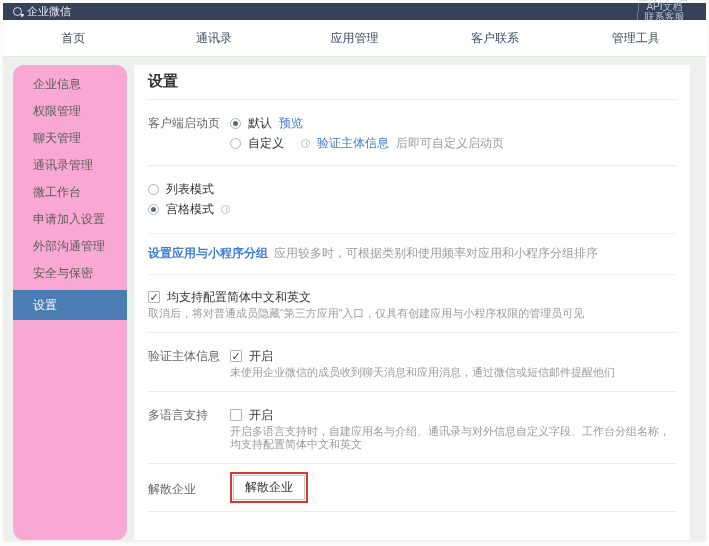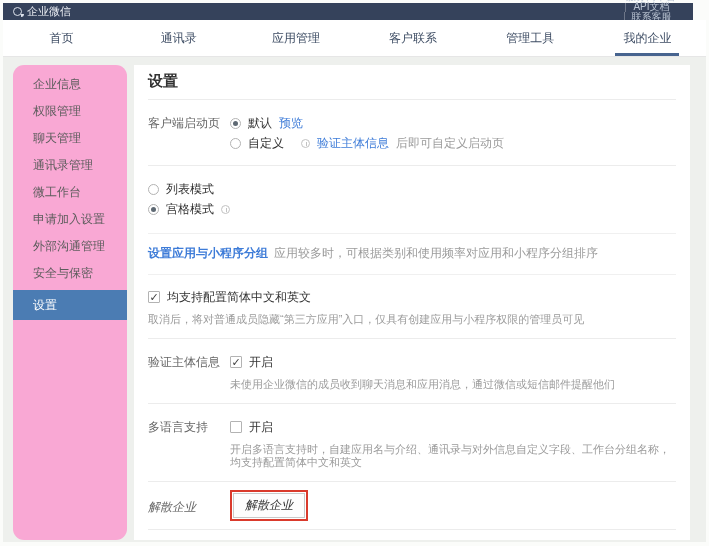--- a/index.html
+++ b/index.html
@@ -1,20 +1,20 @@
 <!DOCTYPE html>
 <html><head>
 <meta charset="utf-8">
 <style>
   * { margin:0; padding:0; box-sizing:border-box; font-family:"Liberation Sans","DejaVu Sans",sans-serif; }
   html,body { width:709px; height:546px; overflow:hidden; background:#fbfcfa; }
   .stage { position:relative; width:709px; height:546px; }
 
   
-  .topbar { position:absolute; left:3px; right:16px; top:3px; height:17px; background:#35425b;
+  .topbar { position:absolute; left:3px; right:3px; top:3px; height:17px; background:#35425b;
             display:flex; align-items:center; justify-content:space-between; padding:0 10px; }
   .logo { display:flex; align-items:center; gap:5px; color:#edf0f5; font-size:11px; line-height:1; }
   .logo-icon { width:9px; height:9px; border:1.5px solid #dde3ec; border-radius:50%; position:relative; }
   .logo-icon::after { content:''; position:absolute; right:-3px; bottom:-2px; width:3px; height:3px;
                       background:#dde3ec; border-radius:0 0 3px 0; }
   .toplinks { display:flex; align-items:center; color:#b9c3d1; font-size:10px; line-height:1;flex-direction:column; }
   .toplink { padding:0 7px; cursor:pointer; }
   .toplink + .toplink { border-left:1px solid rgba(255,255,255,.28); }
 
   
@@ -35,21 +35,21 @@
 
   
   .main { position:absolute; left:134px; top:65px; width:556px; height:475px; background:#fff;
           overflow:hidden; font-size:12px; color:#333; }
   .main-title { margin:7px 14px 0; padding-bottom:8px; border-bottom:1px solid #ececec;
                 font-size:15px; font-weight:bold; color:#333; }
   .row { display:flex; margin:0 14px; padding:13px 0 12px; border-bottom:1px solid #ececec; }
   .row-label { width:82px; flex-shrink:0; color:#666; padding-top:2px; }
   .row-content { flex:1; min-width:0; }
   .ctl-line { display:flex; align-items:center; gap:7px; height:20px; }
-  .desc { margin-top:6px; font-size:11px; color:#9b9b9b; line-height:13px; }
+  .desc { font-size:11px; color:#9b9b9b; line-height:13px; }
 
   .radio { width:11px; height:11px; border:1px solid #b3b3b3; border-radius:50%; background:#fff;
            position:relative; flex-shrink:0; cursor:pointer; }
   .radio.selected::after { content:''; position:absolute; inset:2px; border-radius:50%; background:#5e6973; }
   .checkbox { width:12px; height:12px; border:1px solid #b3b3b3; border-radius:1px; background:#fff;
               display:inline-flex; align-items:center; justify-content:center; font-size:11px;
               color:#3c3c3c; line-height:1; flex-shrink:0; cursor:pointer; }
   .link { color:#3e7cd8; cursor:pointer; }
   .link.bold { font-weight:bold; }
   .info-icon { width:9px; height:9px; border:1px solid #c2c2c2; border-radius:50%; display:inline-block;
@@ -59,21 +59,21 @@
 
   .subrow { border-top:1px solid #f0f0f0; }
   .sub-link-line { padding:11px 0 12px; display:flex; align-items:flex-start; gap:6px; }
   .sub-check { padding-top:12px; }
   .radios-block { padding-bottom:14px; }
   .radios-block .ctl-line + .ctl-line { margin-top:0; }
 
   .danger-wrap { display:inline-block; border:2px solid #da3a2c; padding:1px; }
   .danger-btn { display:inline-block; border:1px solid #c9c9c9; background:#fdfdfd; padding:3px 11px;
                 font-size:12px; color:#333; cursor:pointer; }
-  .row.dissolve { padding:8px 0 8px;font-style:italic; }
+  .row.dissolve { padding:8px 0 8px; }
   .row.dissolve .row-label { padding-top:9px; }
 </style>
 </head>
 <body>
 
 <div class="stage">
 
   <div class="topbar">
     <div class="logo">
       <span class="logo-icon"></span>
@@ -95,23 +95,20 @@
         <span class="tab-inner">通讯录</span>
       </div>
     <div class="tab">
         <span class="tab-inner">应用管理</span>
       </div>
     <div class="tab">
         <span class="tab-inner">客户联系</span>
       </div>
     <div class="tab">
         <span class="tab-inner">管理工具</span>
-      </div>
-    <div class="tab active">
-        <span class="tab-inner">我的企业</span>
       </div>
   </div>
 
   <div class="content-bg"></div>
 
   <div class="sidebar">
     <div class="side-item">企业信息</div>
     <div class="side-item">权限管理</div>
     <div class="side-item">聊天管理</div>
     <div class="side-item">通讯录管理</div>

